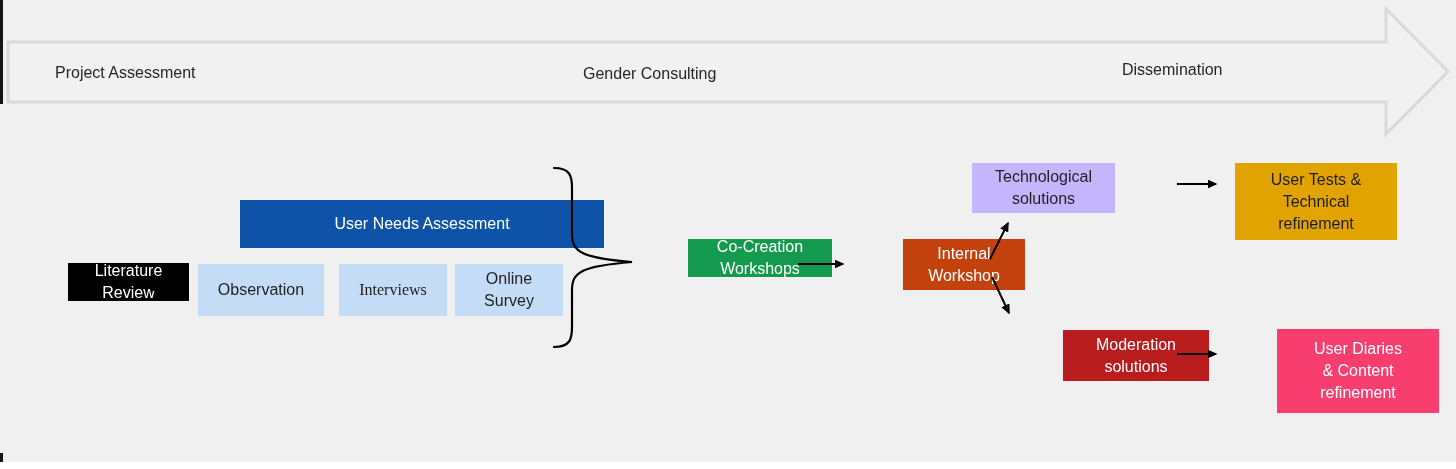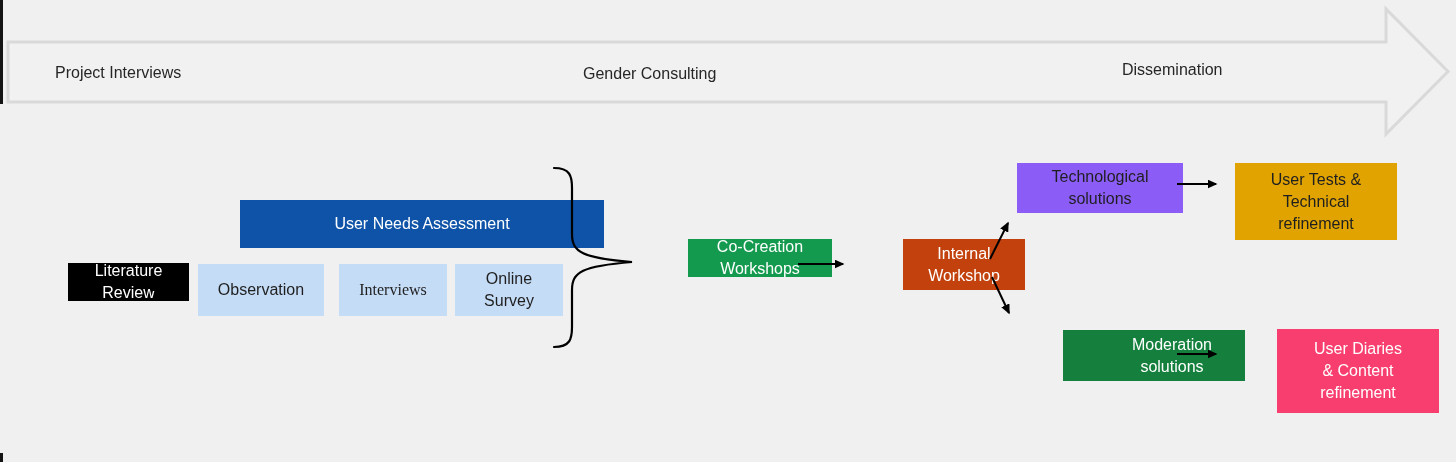--- a/index.html
+++ b/index.html
@@ -24,21 +24,21 @@
 </style>
 </head>
 <body>
 
 <div class="canvas">
 
   <svg class="layer" viewBox="0 0 1456 469">
     <path d="M8 42 L1386 42 L1386 9 L1448 71.5 L1386 134 L1386 102 L8 102 Z" fill="#f1f1f1" stroke="#d9d9d9" stroke-width="3" stroke-linejoin="miter"></path>
   </svg>
 
-  <div class="phase-label" style="left:55px; top:63px;">Project Interviews</div>
+  <div class="phase-label" style="left:55px; top:63px;">Project Assessment</div>
   <div class="phase-label" style="left:583px; top:64px;">Gender Consulting</div>
   <div class="phase-label" style="left:1122px; top:60px;">Dissemination</div>
 
   <div class="edge-mark" style="top:0; height:104px;"></div>
   <div class="edge-mark" style="top:453px; height:11px;"></div>
   <div class="bottom-strip"></div>
 
   <div class="box t-white" style="left: 26px; top: 263px; width: 121px; height: 38px; background-color: #000000;">Literature
 Review</div>
 
@@ -50,28 +50,28 @@
 
   <div class="box t-dark" style="left: 455px; top: 264px; width: 108px; height: 52px; background-color: rgb(197, 220, 246);">Online
 Survey</div>
 
   <div class="box t-white" style="left: 646px; top: 239px; width: 144px; height: 38px; background-color: rgb(20, 154, 78);">Co-Creation
 Workshops</div>
 
   <div class="box t-white" style="left: 861px; top: 239px; width: 122px; height: 51px; background-color: #c2410c;">Internal
 Workshop</div>
 
-  <div class="box t-dark" style="left: 1017px; top: 163px; width: 166px; height: 50px; background-color: #8b5cf6;">Technological
+  <div class="box t-dark" style="left: 972px; top: 163px; width: 143px; height: 50px; background-color: #c4b5fd;">Technological
 solutions</div>
 
   <div class="box t-dark" style="left: 1235px; top: 163px; width: 162px; height: 77px; background-color: rgb(224, 163, 0);">User Tests &amp;
 Technical
 refinement</div>
 
-  <div class="box t-white" style="left: 1021px; top: 330px; width: 146px; height: 51px; background-color: #15803d; padding-left: 36px;">Moderation
+  <div class="box t-white" style="left: 1021px; top: 330px; width: 146px; height: 51px; background-color: #b91c1c;">Moderation
 solutions</div>
 
   <div class="box t-white" style="left: 1235px; top: 329px; width: 162px; height: 84px; background-color: rgb(247, 62, 110);">User Diaries
 &amp; Content
 refinement</div>
 
   <svg class="layer" viewBox="0 0 1456 469">
     <defs>
       <marker id="ah" markerWidth="11" markerHeight="9" refX="8.5" refY="4.5" orient="auto" markerUnits="userSpaceOnUse">
         <path d="M0,0 L10,4.5 L0,9 Z" fill="#000000"></path>

